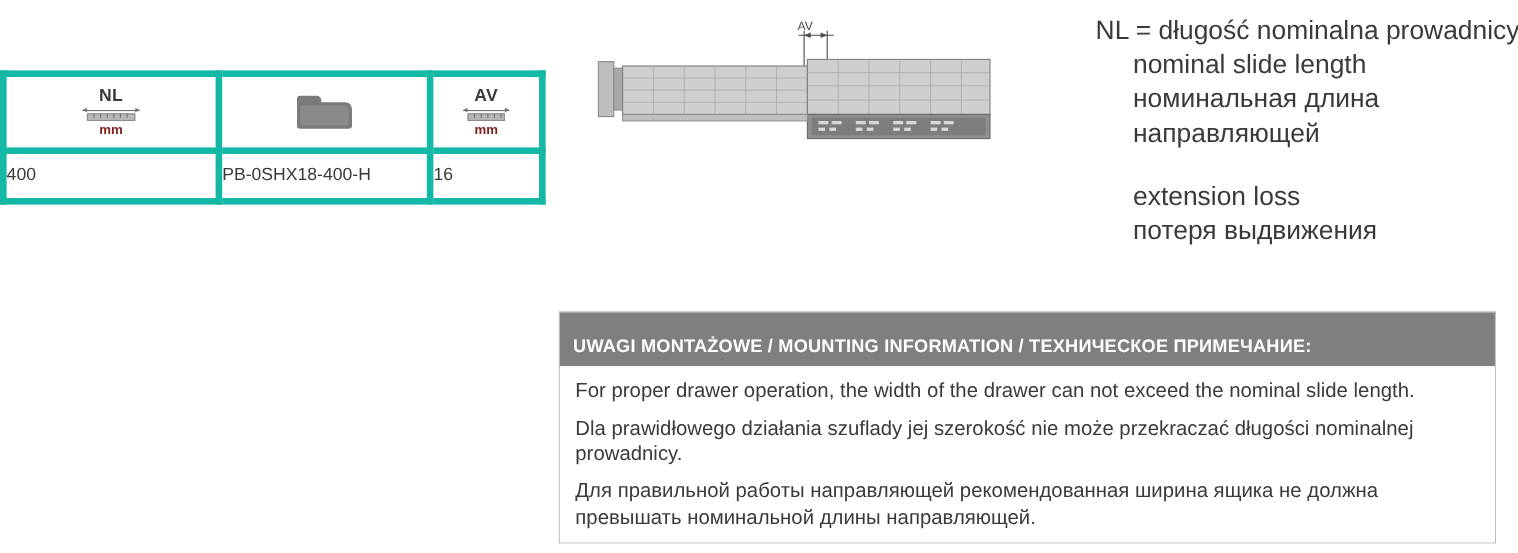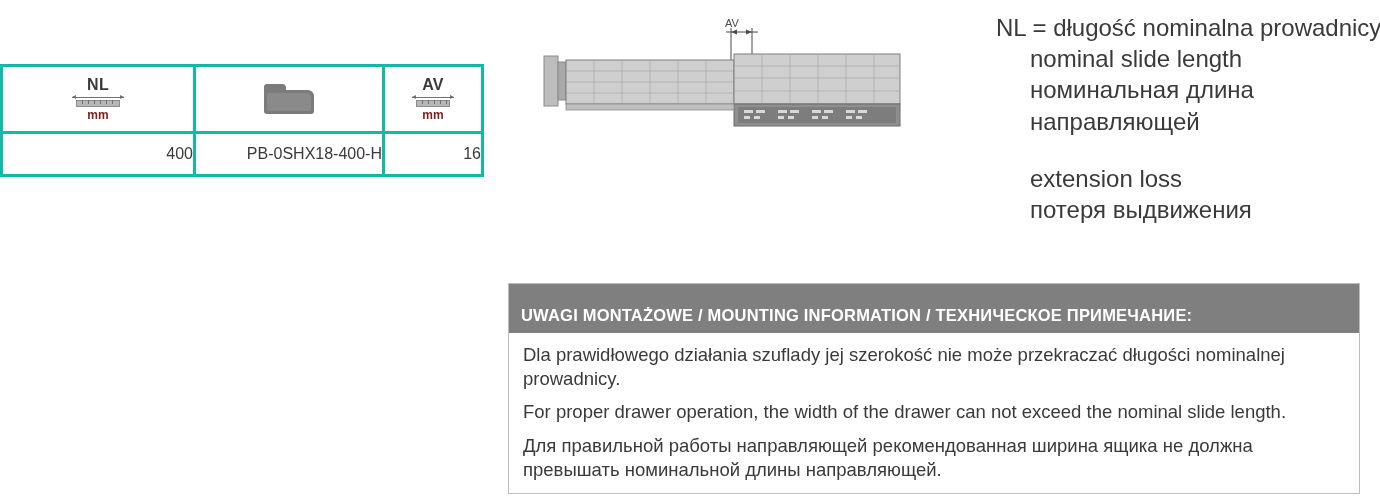--- a/index.html
+++ b/index.html
@@ -19,22 +19,22 @@
   
   #spec-table {
     position: absolute;
     left: 0px;
     top: 64px;
     width: 474px;
     border-collapse: collapse;
     table-layout: fixed;
   }
   #spec-table td, #spec-table th {
-    border: 3px solid #14b8a6;
-    text-align: right;
+    border: 6px solid #14b8a6;
+    text-align: left;
     vertical-align: middle;
     padding: 0;
   }
   #spec-table thead th {
     height: 64px;
   }
   #spec-table tbody td {
     height: 40px;
     font-size: 16px;
     color: #3a3a3a;
@@ -320,17 +320,17 @@
   </div>
   <div class="legend-block">
     <div class="legend-line ind">extension loss</div>
     <div class="legend-line ind">потеря выдвижения</div>
   </div>
 </div>
 
 <div id="note-box">
   <div id="note-header">UWAGI MONTAŻOWE / MOUNTING INFORMATION / ТЕХНИЧЕСКОЕ ПРИМЕЧАНИЕ:</div>
   <div id="note-body">
+    <p class="note-p">For proper drawer operation, the width of the drawer can not exceed the nominal slide length.</p>
     <p class="note-p">Dla prawidłowego działania szuflady jej szerokość nie może przekraczać długości nominalnej prowadnicy.</p>
-    <p class="note-p">For proper drawer operation, the width of the drawer can not exceed the nominal slide length.</p>
     <p class="note-p">Для правильной работы направляющей рекомендованная ширина ящика не должна превышать  номинальной длины направляющей.</p>
   </div>
 </div>
 
 </body></html>

